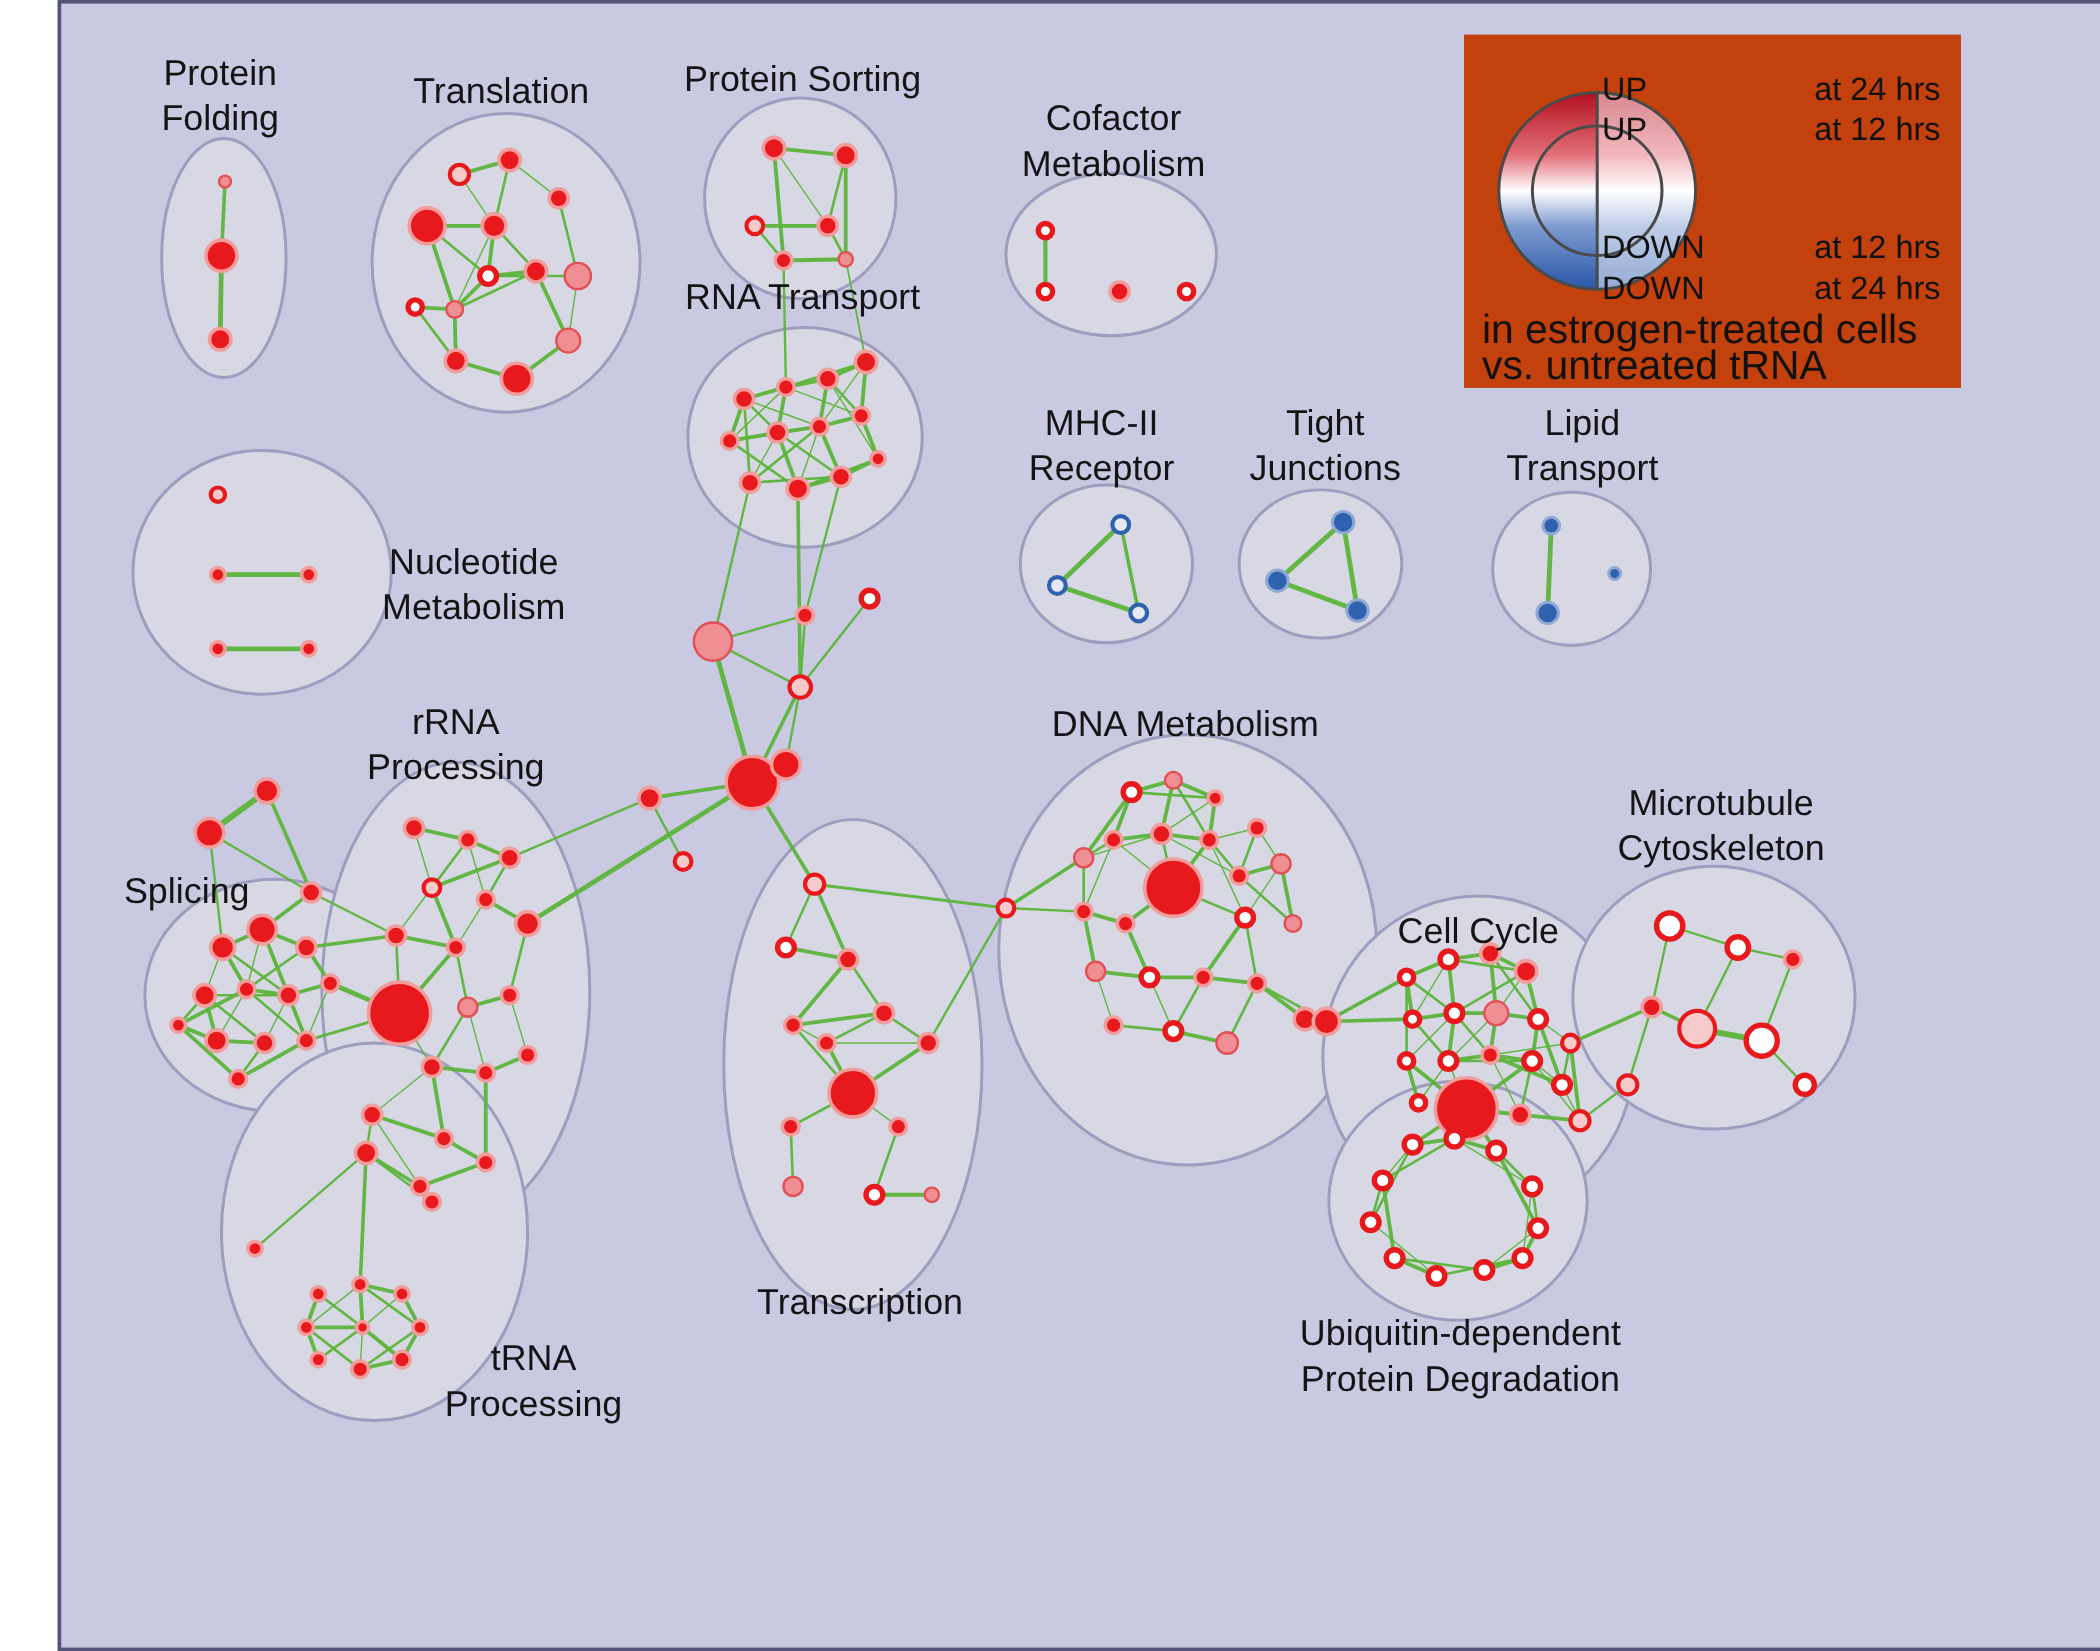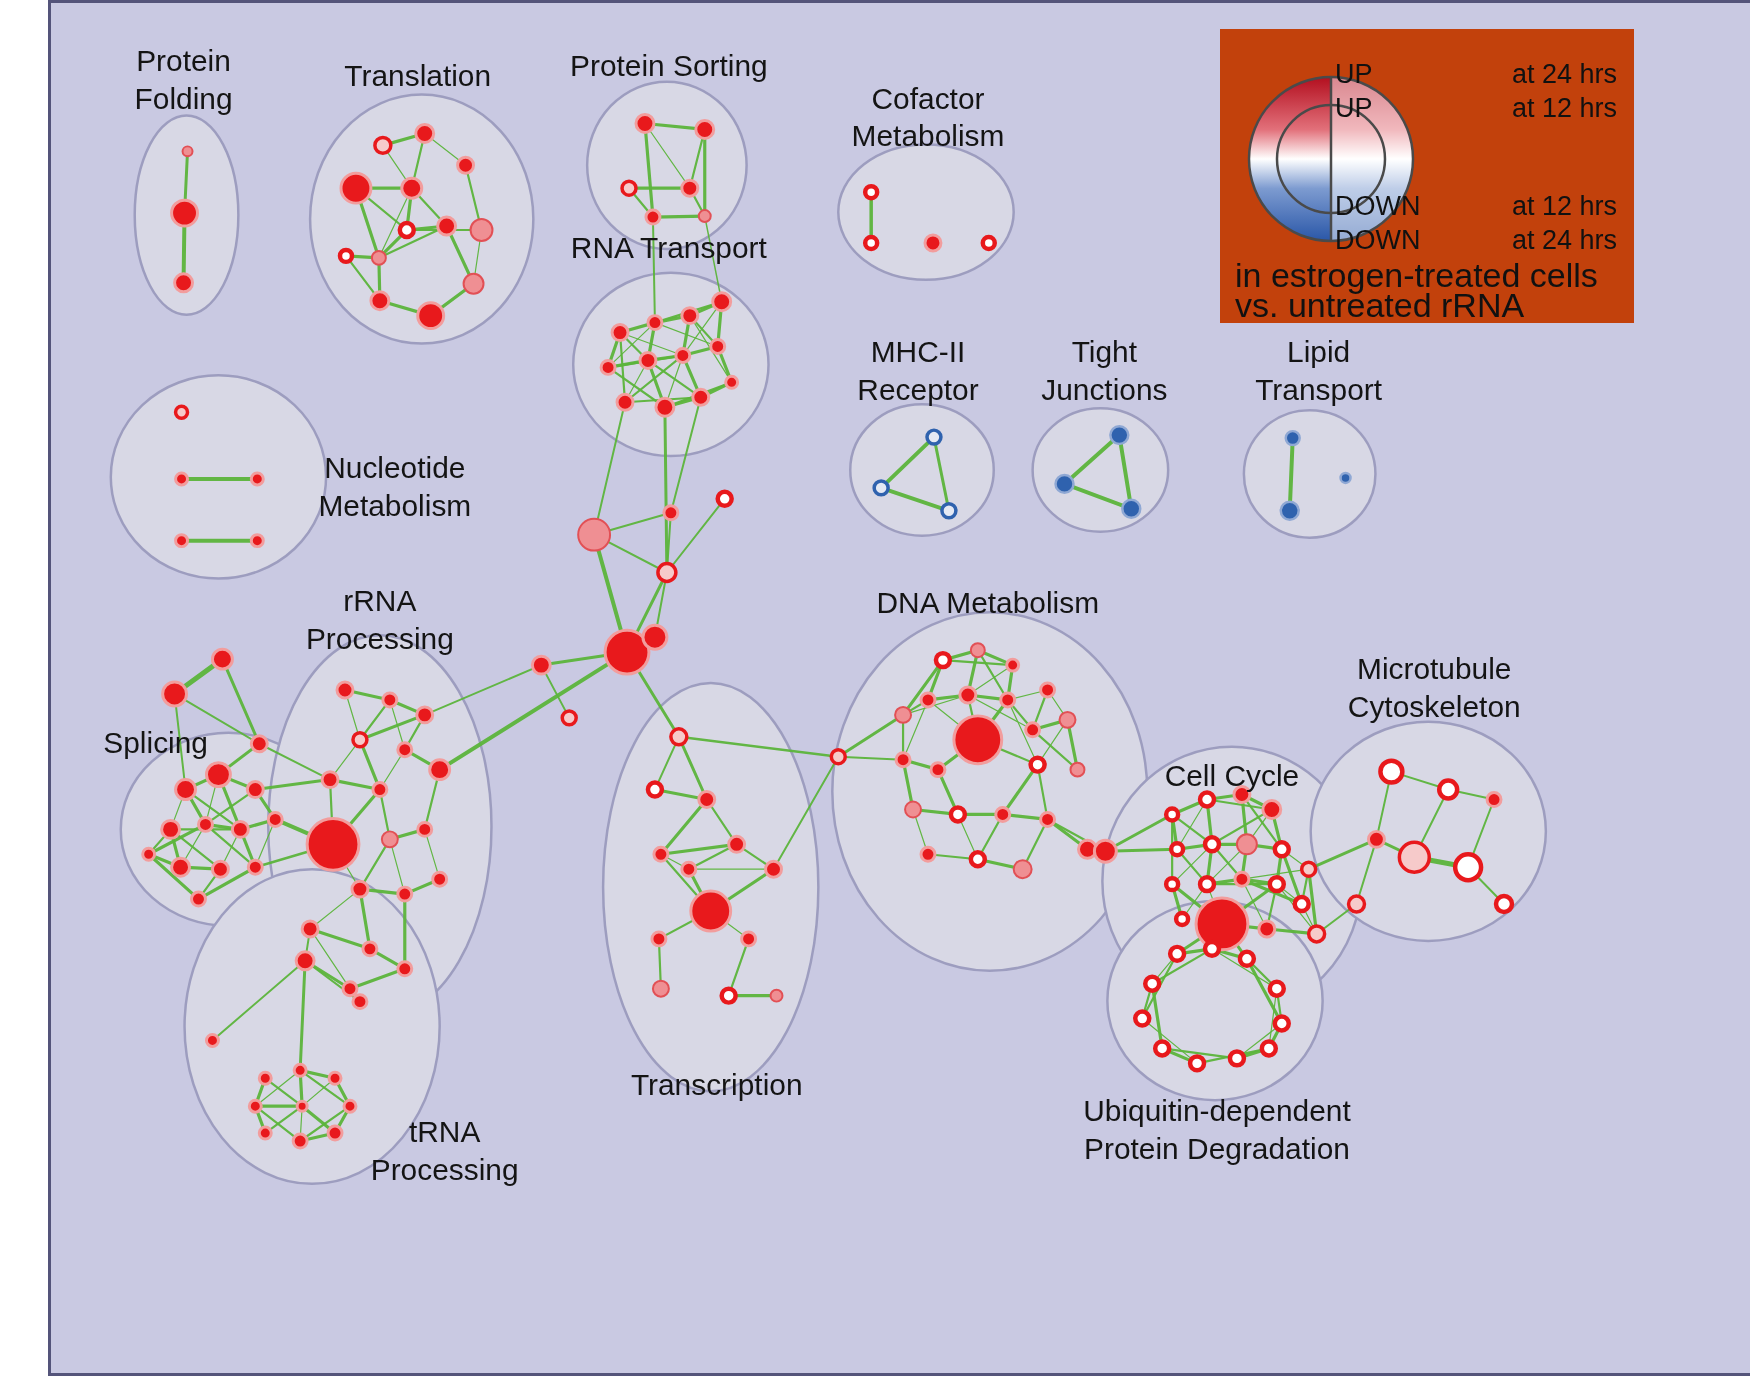--- a/index.html
+++ b/index.html
@@ -638,16 +638,16 @@
     <div class="legend-row" style="top:159px">
       <span>DOWN</span>
       <span>at 12 hrs</span>
     </div>
     <div class="legend-row" style="top:193px">
       <span>DOWN</span>
       <span>at 24 hrs</span>
     </div>
 
     <div class="legend-caption" style="top:228px">in estrogen-treated cells</div>
-    <div class="legend-caption" style="top:258px">vs. untreated rRNA</div>
+    <div class="legend-caption" style="top:258px">vs. untreated tRNA</div>
   </div>
 
 </div>
 
 </body></html>

